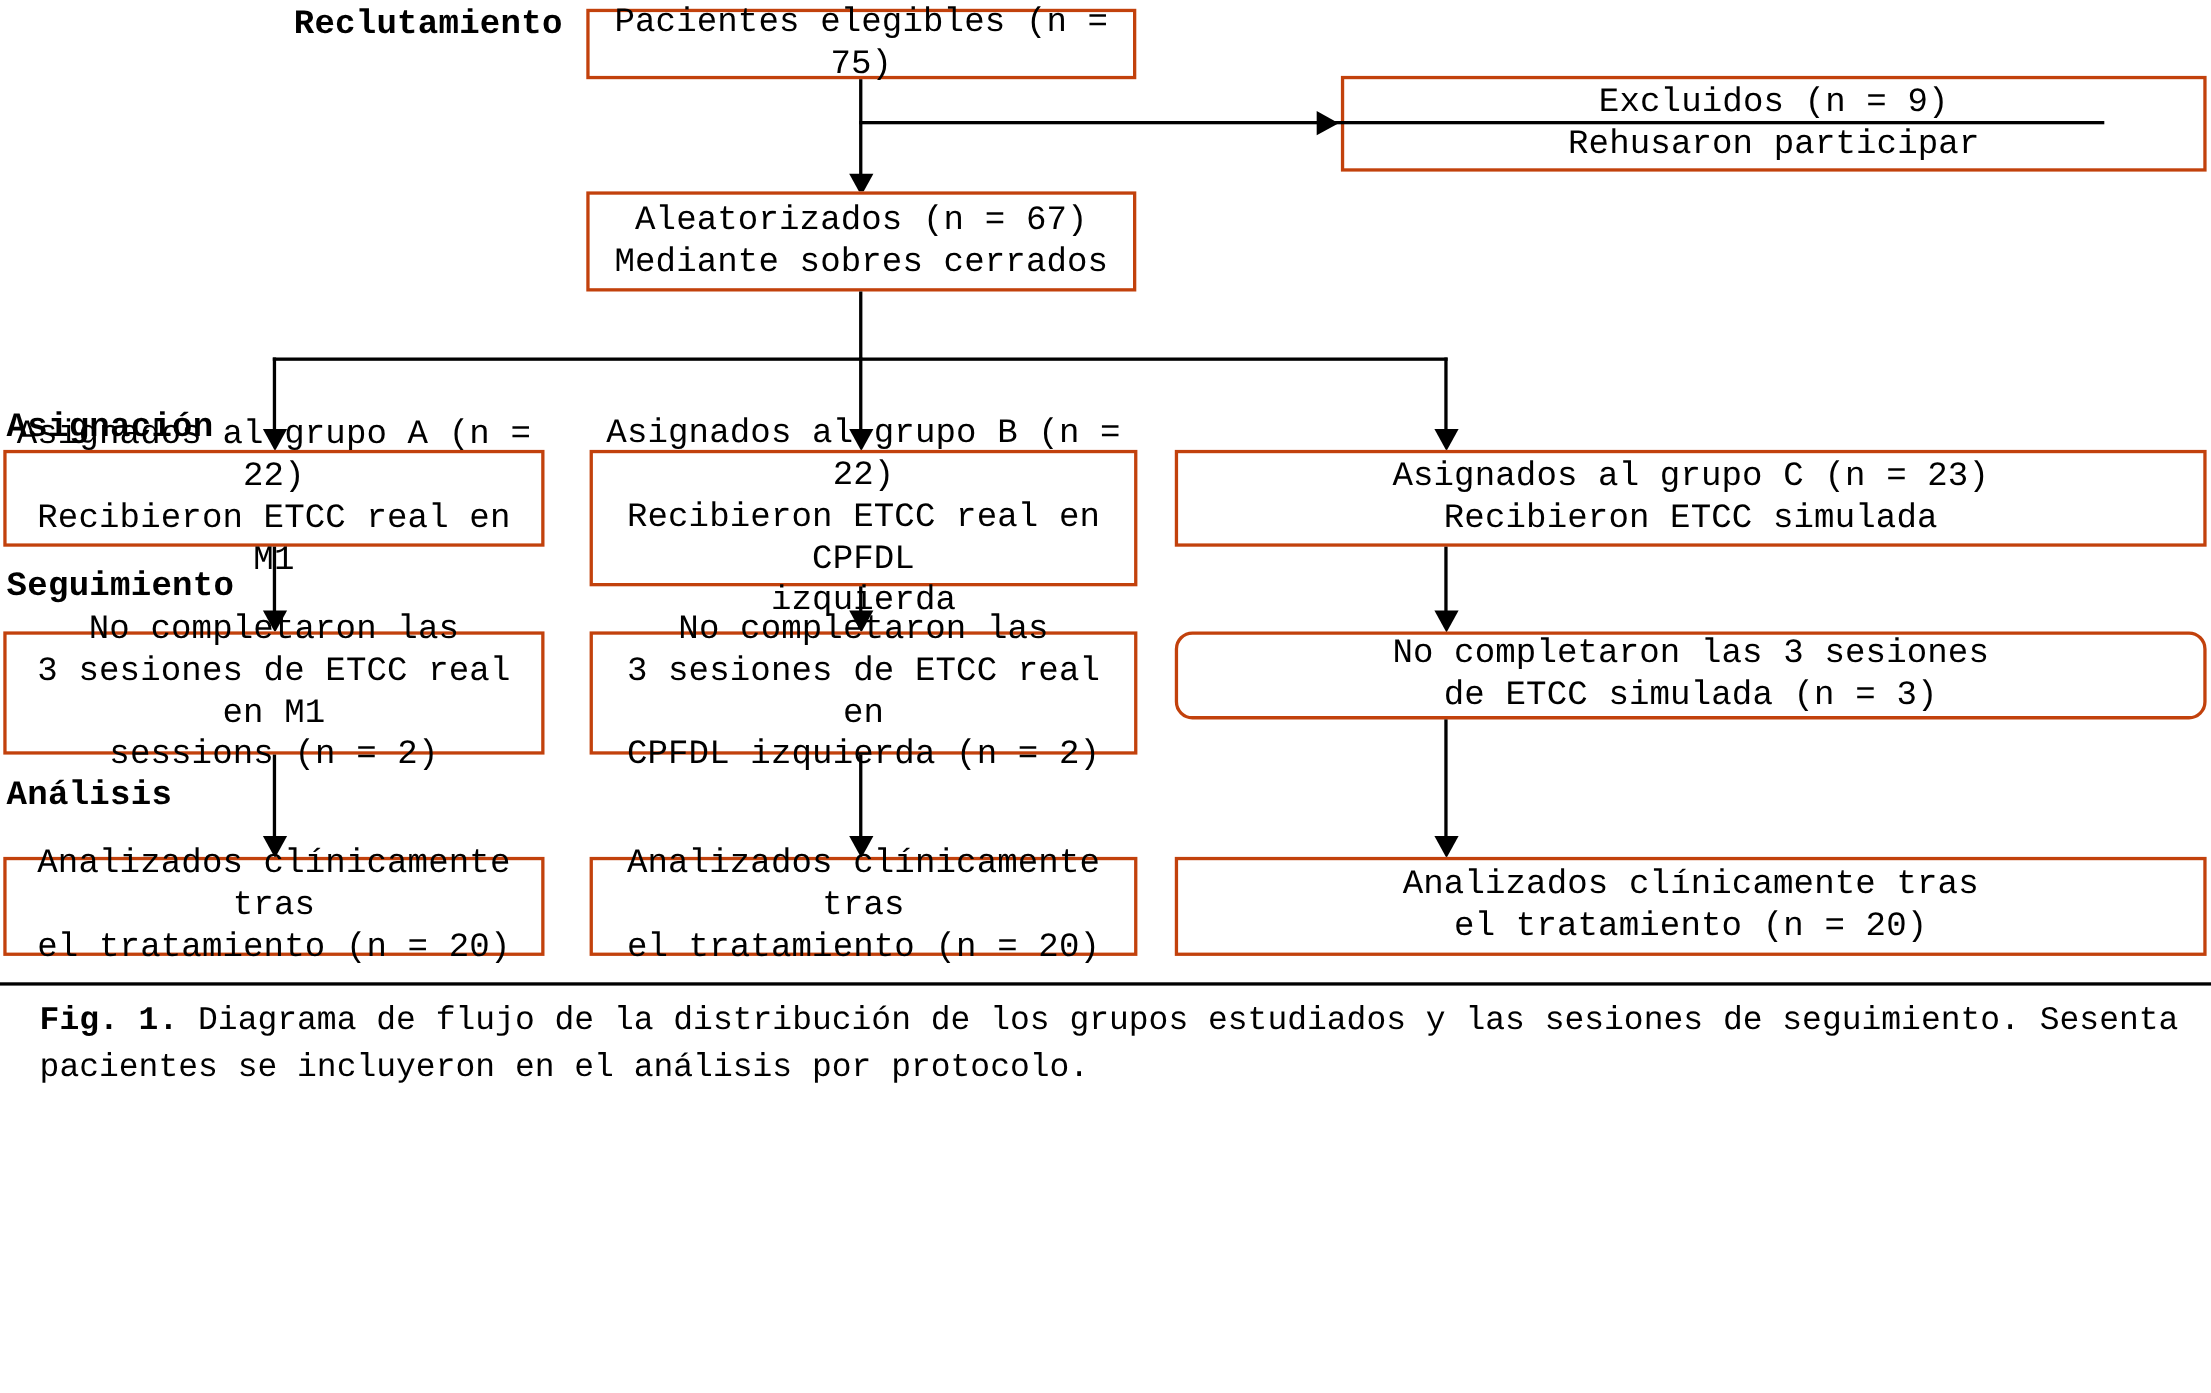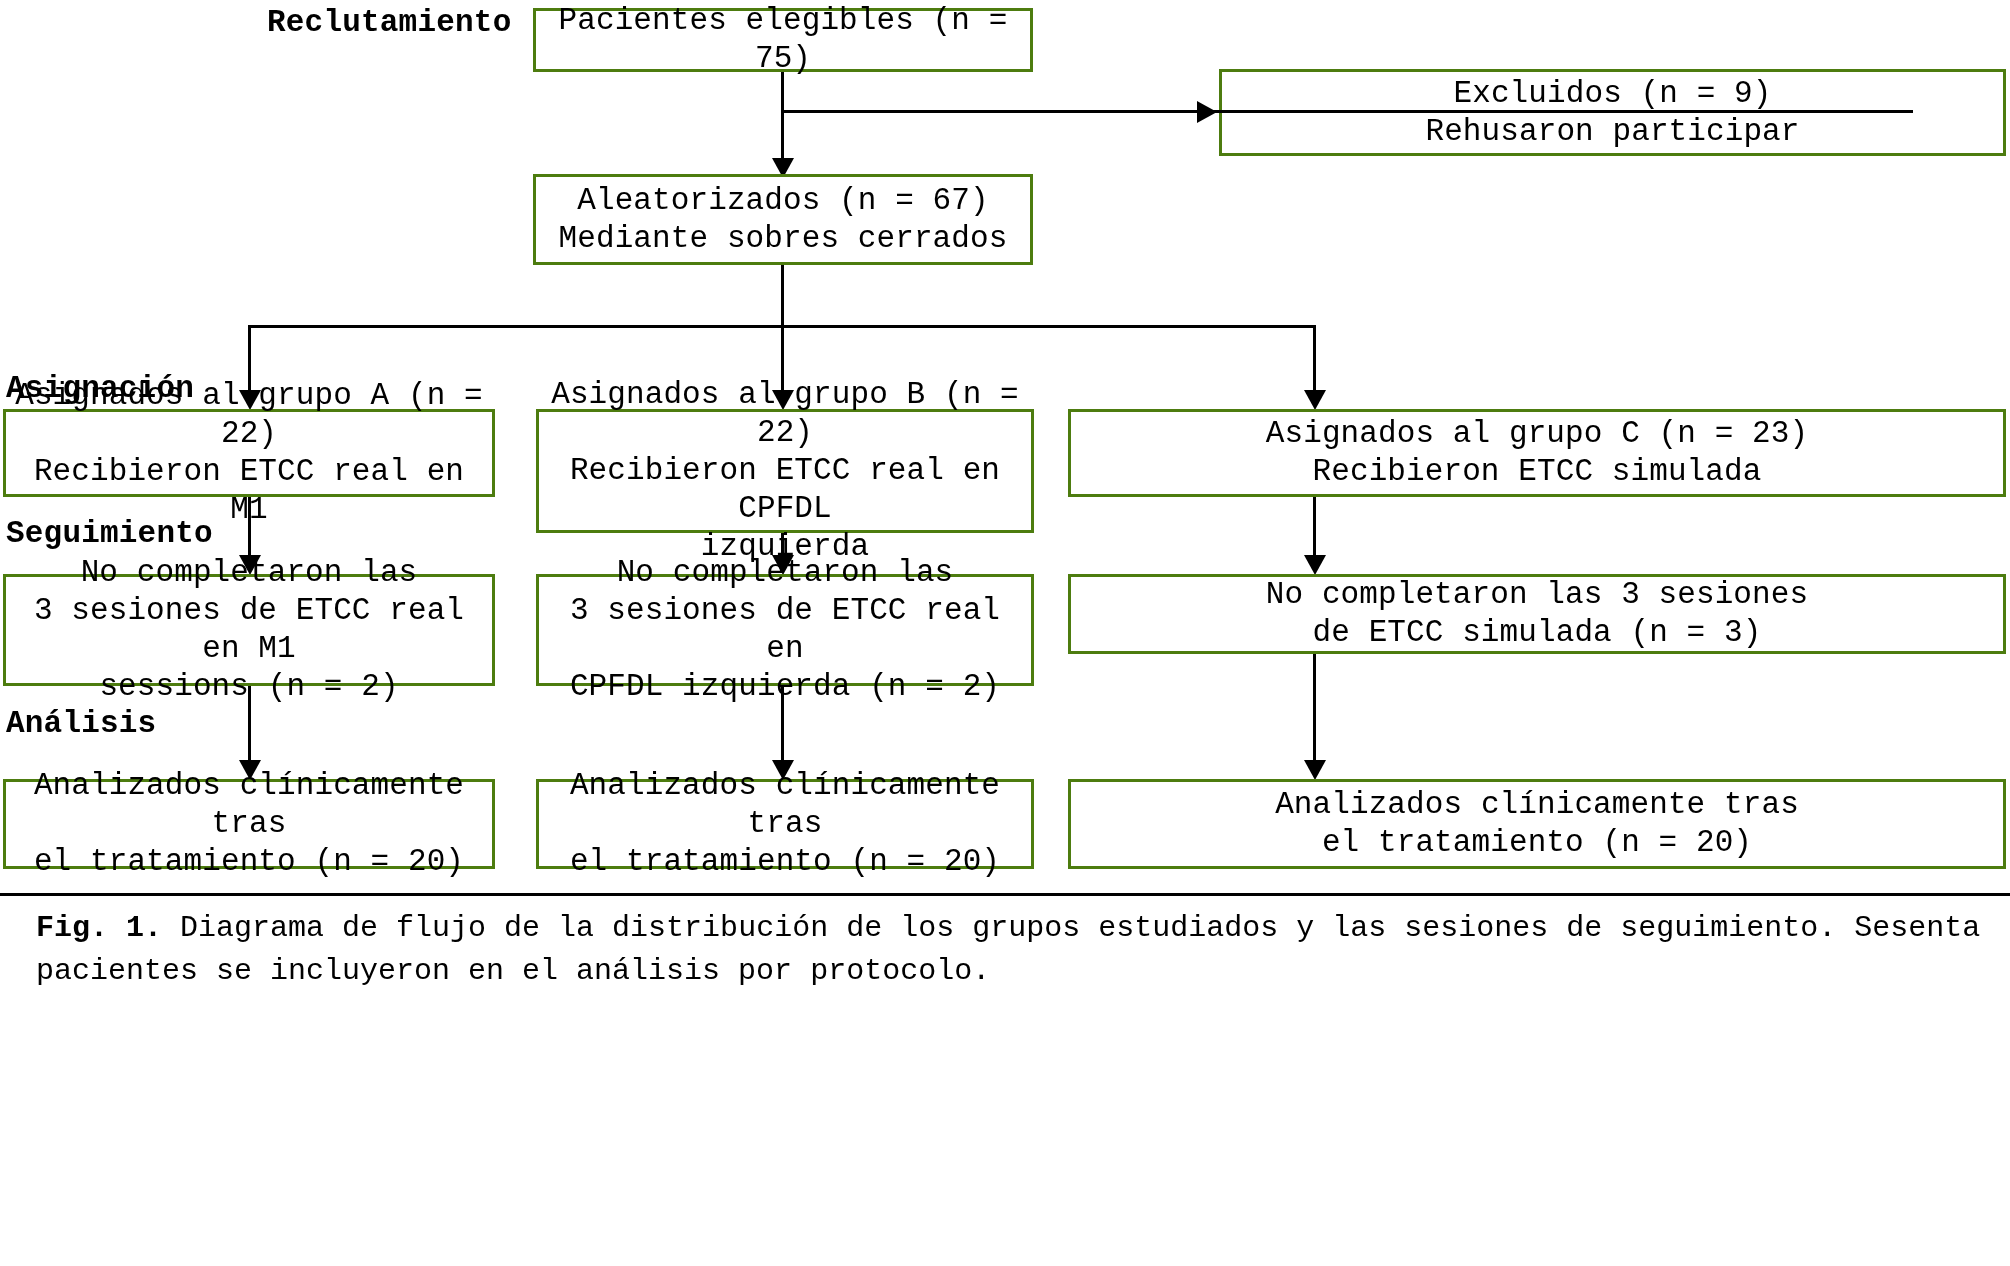--- a/index.html
+++ b/index.html
@@ -17,21 +17,21 @@
 
   #flow {
     position: absolute;
     left: 0; top: 0;
     width: 2010px; height: 1266px; font-family: Liberation Mono, monospace;
   }
 
   
   .box {
     position: absolute;
-    border: 3px solid #4d7c0f;
+    border: 3px solid #c2410c;
     background: #ffffff;
     display: flex;
     align-items: center;
     justify-content: center;
     text-align: center;
     font-size: 31px;
     line-height: 1.22;
     padding: 4px 8px;
     white-space: pre-line;
     letter-spacing: 0.1px;
@@ -150,21 +150,21 @@
   <div class="arrow-down" style="left:1304px; top:555px;"></div>
 
   <div class="box" style="left:3px; top:574px; width:492px; height:112px;">No completaron las
 3 sesiones de ETCC real en M1
 sessions (n = 2)</div>
 
   <div class="box" style="left:536px; top:574px; width:498px; height:112px;">No completaron las
 3 sesiones de ETCC real en
 CPFDL izquierda (n = 2)</div>
 
-  <div class="box" style="left:1068px; top:574px; width:938px; height:80px;">No completaron las 3 sesiones
+  <div class="box" style="left:1068px; top:574px; width:938px; height:80px;border-radius:16px;">No completaron las 3 sesiones
 de ETCC simulada (n = 3)</div>
 
   <div class="vline" style="left:248px; top:686px; height:82px;"></div>
   <div class="arrow-down" style="left:239px; top:760px;"></div>
 
   <div class="vline" style="left:781px; top:686px; height:82px;"></div>
   <div class="arrow-down" style="left:772px; top:760px;"></div>
 
   <div class="vline" style="left:1313px; top:654px; height:114px;"></div>
   <div class="arrow-down" style="left:1304px; top:760px;"></div>

